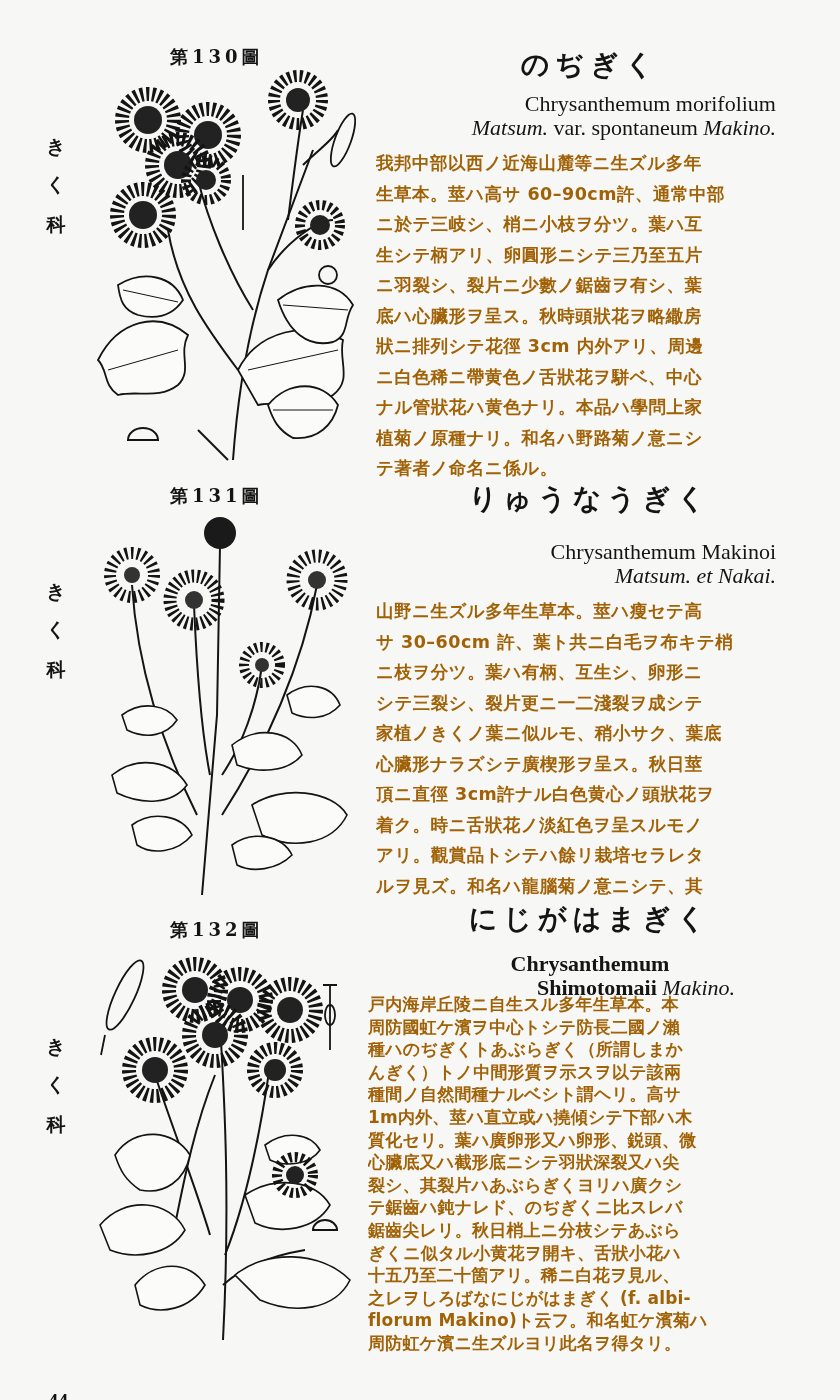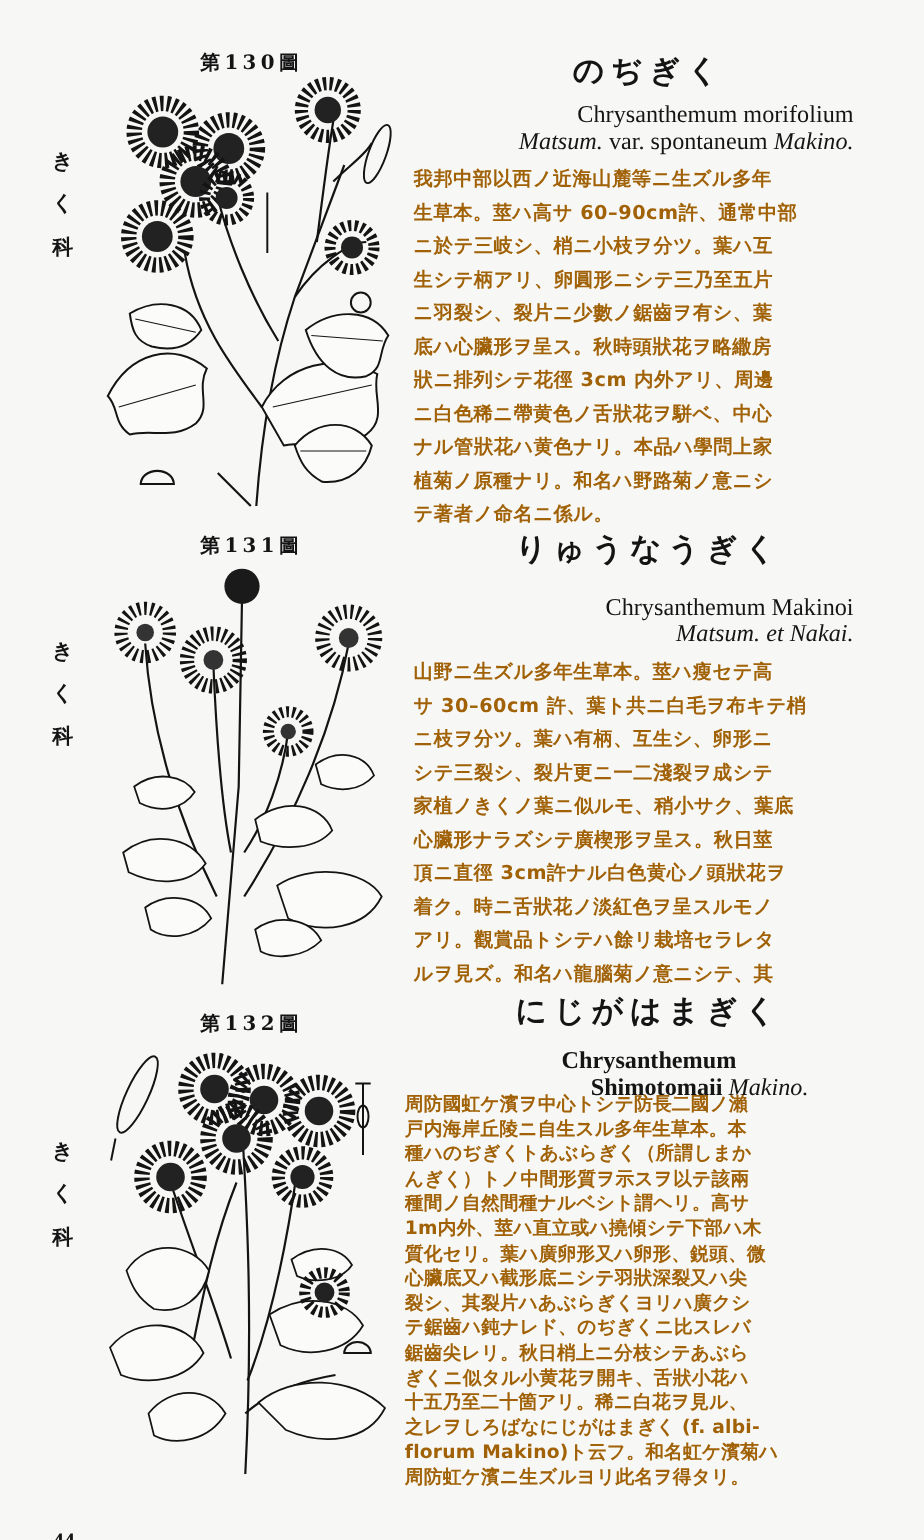--- a/index.html
+++ b/index.html
@@ -7,21 +7,21 @@
     width: 840px; height: 1400px; overflow: hidden;
     background: #f7f7f5;
     position: relative;
     font-family: "DejaVu Serif", serif;
     color: #141414;
   }
   .entry { position: absolute; left: 0; width: 840px; }
   .fig-label {
     position: absolute; left: 170px; width: 120px;
     font-family: "DejaVu Serif", serif; font-weight: bold;
-    font-size: 18px; letter-spacing: 4px; text-align: left; margin-left: 12px;
+    font-size: 18px; letter-spacing: 4px; text-align: left;
   }
   .family {
     position: absolute; left: 52px; width: 26px;
     font-family: "DejaVu Sans", sans-serif; font-weight: bold;
     font-size: 19px; line-height: 42px; text-align: center;
     writing-mode: vertical-rl; text-orientation: upright;
     letter-spacing: 16px;
   }
   .plate { position: absolute; }
   .plate svg { display: block; }
@@ -265,22 +265,22 @@
       </g>
     </svg>
   </div>
 
   <div class="jp-title" style="left:440px; width:300px; top:900px;">にじがはまぎく</div>
   <div class="sci" style="left:400px; width:380px; top:952px; text-align:center; font-weight:bold;">
     <div>Chrysanthemum</div>
     <div style="padding-left:92px;"><span>Shimotomaii </span><i style="font-weight:normal;">Makino.</i></div>
   </div>
   <div class="body-text" style="top:993px; left:368px; width:410px; line-height:22.6px; font-size:17px; letter-spacing:0.2px;">
+    <span class="line">戸内海岸丘陵ニ自生スル多年生草本。本</span>
     <span class="line">周防國虹ケ濱ヲ中心トシテ防長二國ノ瀨</span>
-    <span class="line">戸内海岸丘陵ニ自生スル多年生草本。本</span>
     <span class="line">種ハのぢぎくトあぶらぎく（所謂しまか</span>
     <span class="line">んぎく）トノ中間形質ヲ示スヲ以テ該兩</span>
     <span class="line">種間ノ自然間種ナルベシト謂ヘリ。高サ</span>
     <span class="line">1m内外、莖ハ直立或ハ撓傾シテ下部ハ木</span>
     <span class="line">質化セリ。葉ハ廣卵形又ハ卵形、鋭頭、微</span>
     <span class="line">心臟底又ハ截形底ニシテ羽狀深裂又ハ尖</span>
     <span class="line">裂シ、其裂片ハあぶらぎくヨリハ廣クシ</span>
     <span class="line">テ鋸齒ハ鈍ナレド、のぢぎくニ比スレバ</span>
     <span class="line">鋸齒尖レリ。秋日梢上ニ分枝シテあぶら</span>
     <span class="line">ぎくニ似タル小黄花ヲ開キ、舌狀小花ハ</span>

